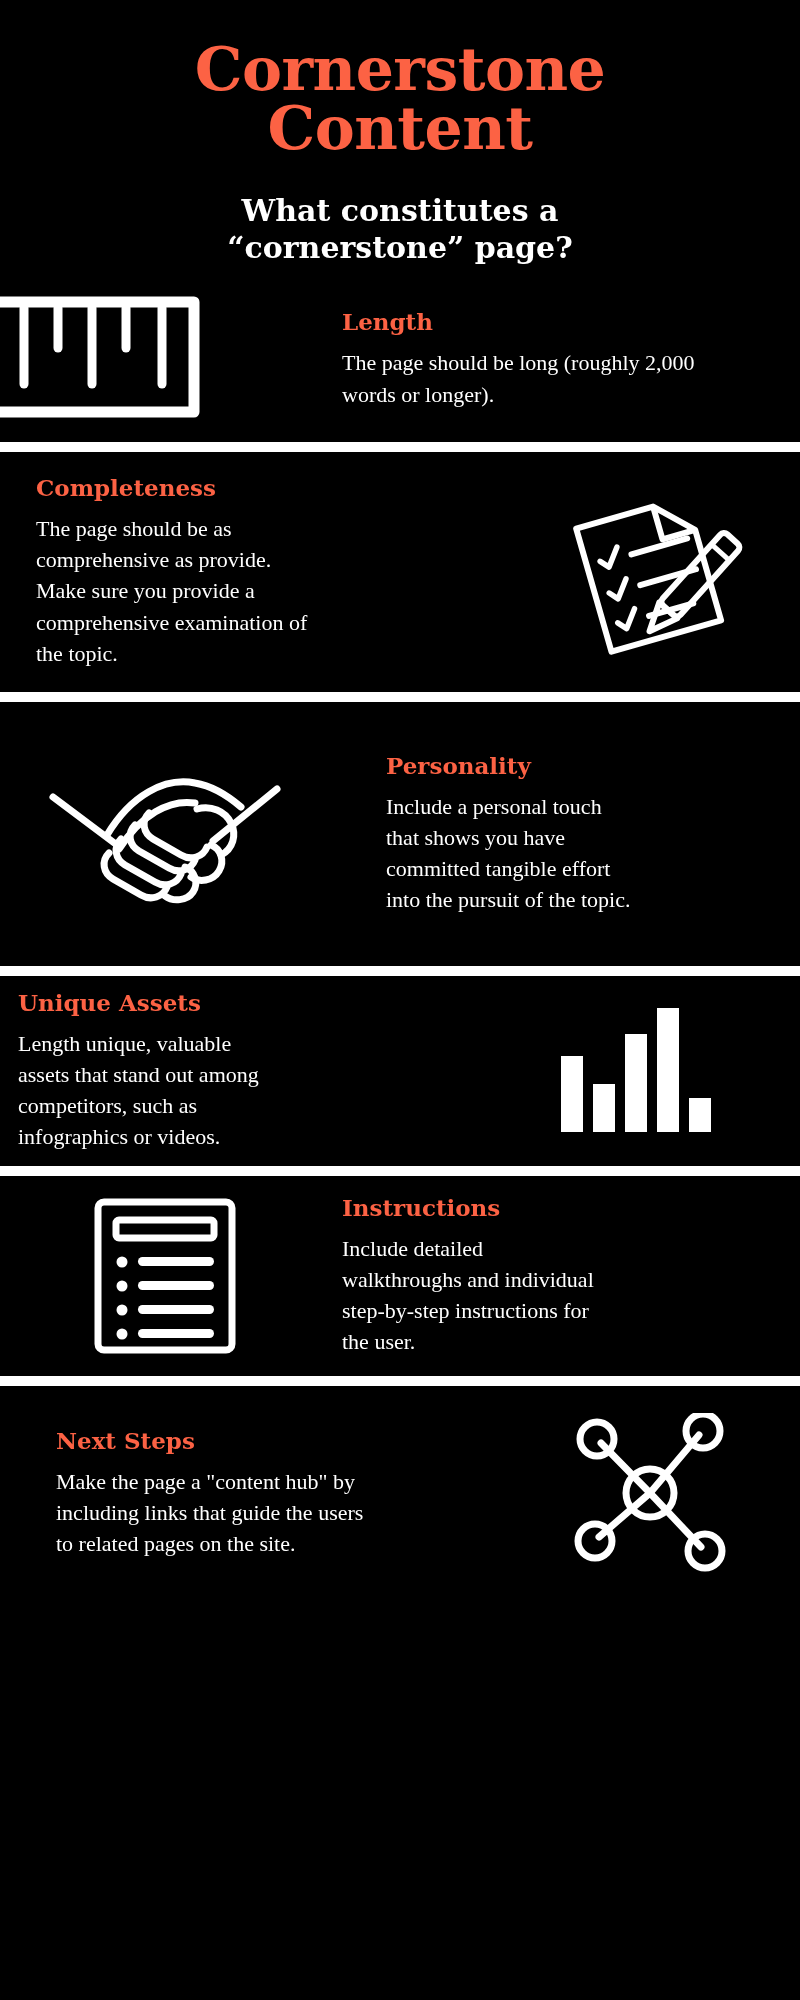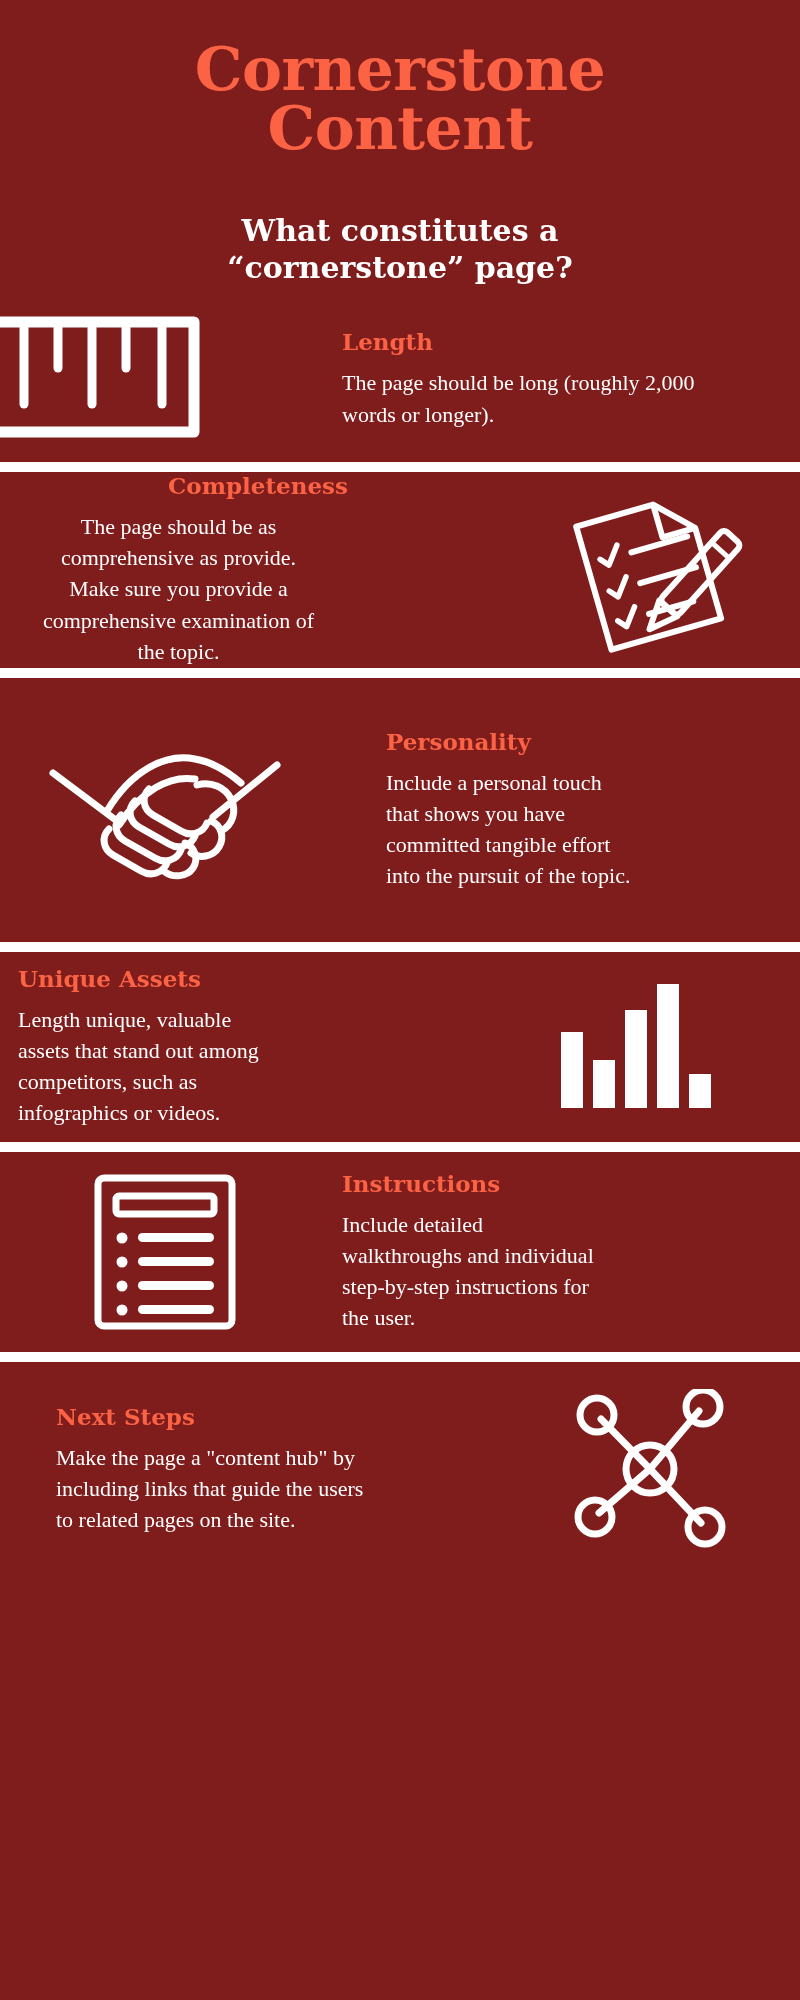--- a/index.html
+++ b/index.html
@@ -2,36 +2,36 @@
 <html><head>
 <meta charset="utf-8">
 <style>
   * { margin:0; padding:0; box-sizing:border-box; }
   html,body { background:#454f59; }
   body {
     width:800px; height:2000px; position:relative;
     font-family:"Liberation Serif", "DejaVu Serif", serif;
     overflow:hidden;
   }
-  .page { width:800px; height:2000px; position:relative; background:#7f1d1d; }
+  .page { width:800px; height:2000px; position:relative; background:#000000; }
 
   
   .header { padding:40px 0 10px 0; text-align:center; }
   .title {
     color:#fc6244;
     font-family:"DejaVu Serif","Liberation Serif",serif;
     font-weight:700;
     font-size:60px;
     line-height:0.98;
     letter-spacing:-0.5px;
     text-align:center;
   }
   .title span { display:block; }
   .subtitle {
-    margin-top:54px;
+    margin-top:34px;
     color:#ffffff;
     font-family:"DejaVu Serif","Liberation Serif",serif;
     font-weight:700;
     font-size:30px;
     line-height:1.25;
     text-align:center;
   }
   .subtitle span { display:block; }
 
   
@@ -67,21 +67,21 @@
   }
   .sec-body {
     color:#ffffff;
     font-family:"Liberation Serif","DejaVu Serif",serif;
     font-size:22px;
     line-height:1.42;
   }
 
   
   .s-length      { height:165px; }
-  .s-complete    { height:196px;text-align:center; }
+  .s-complete    { height:240px; }
   .s-personality { height:264px;gap:44px; }
   .s-unique      { height:190px; }
   .s-instruct    { height:200px; }
   .s-next        { height:215px; }
 
   svg { display:block; }
 </style>
 </head>
 <body>
 

